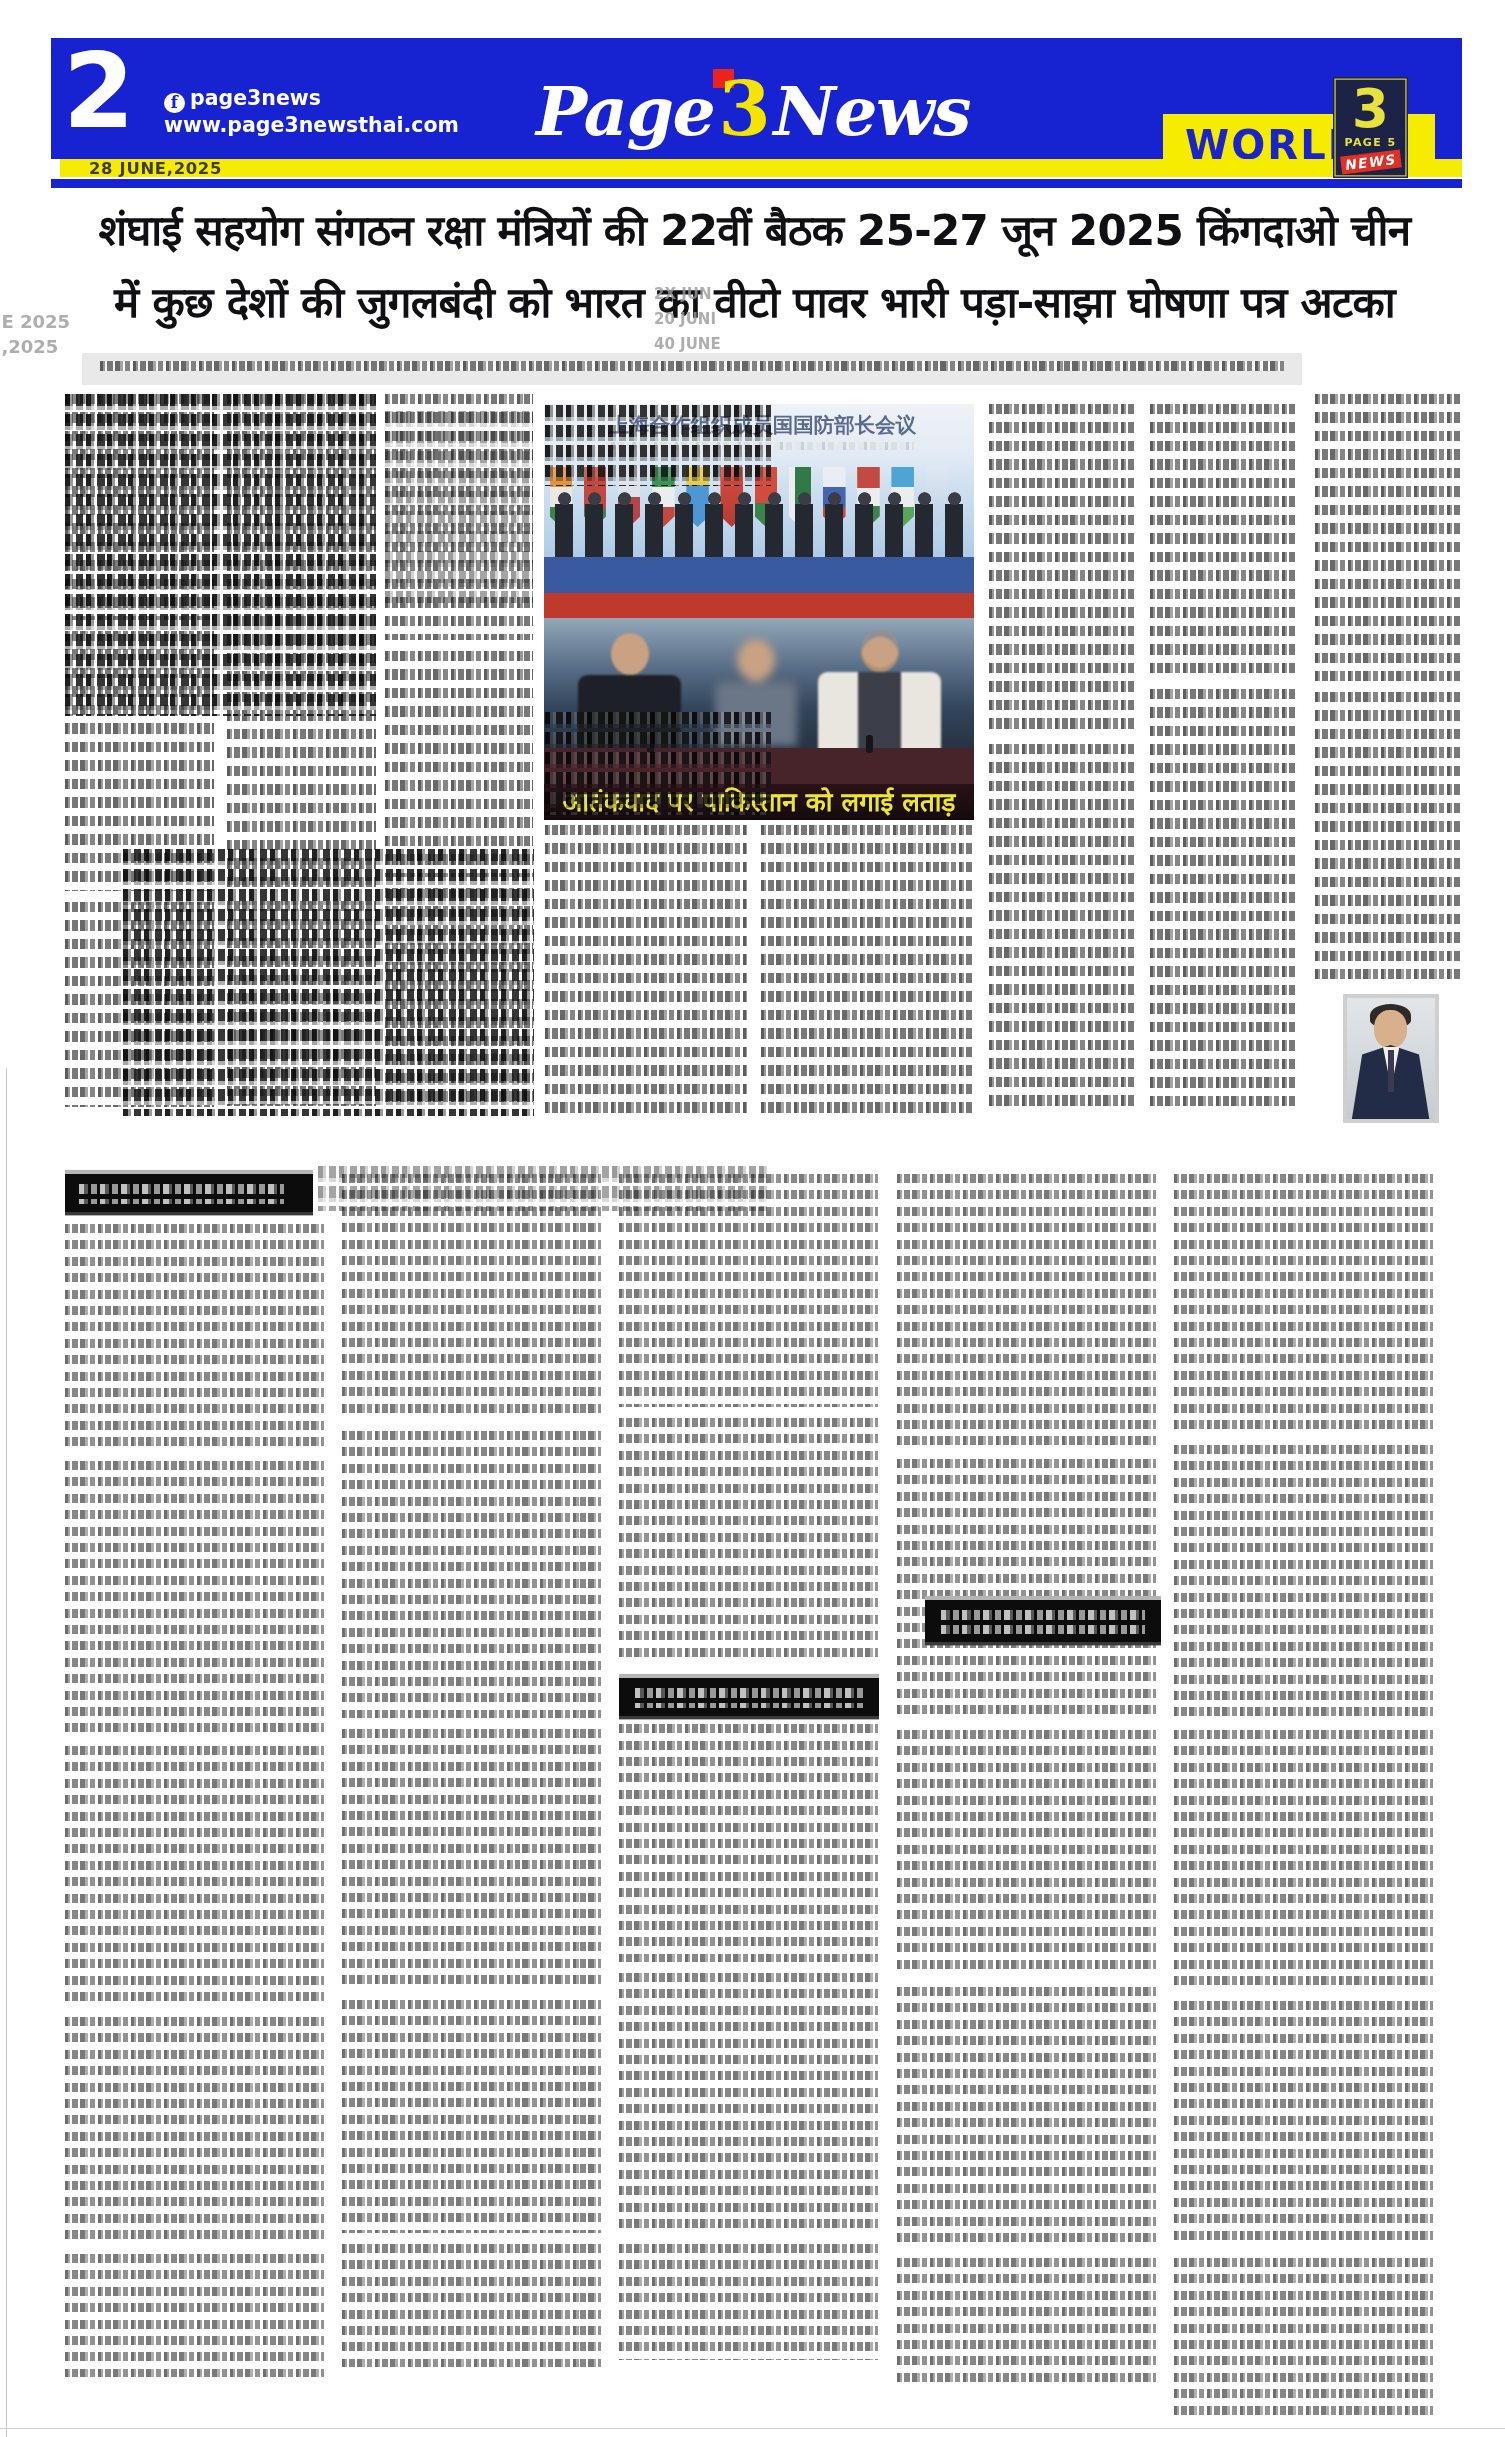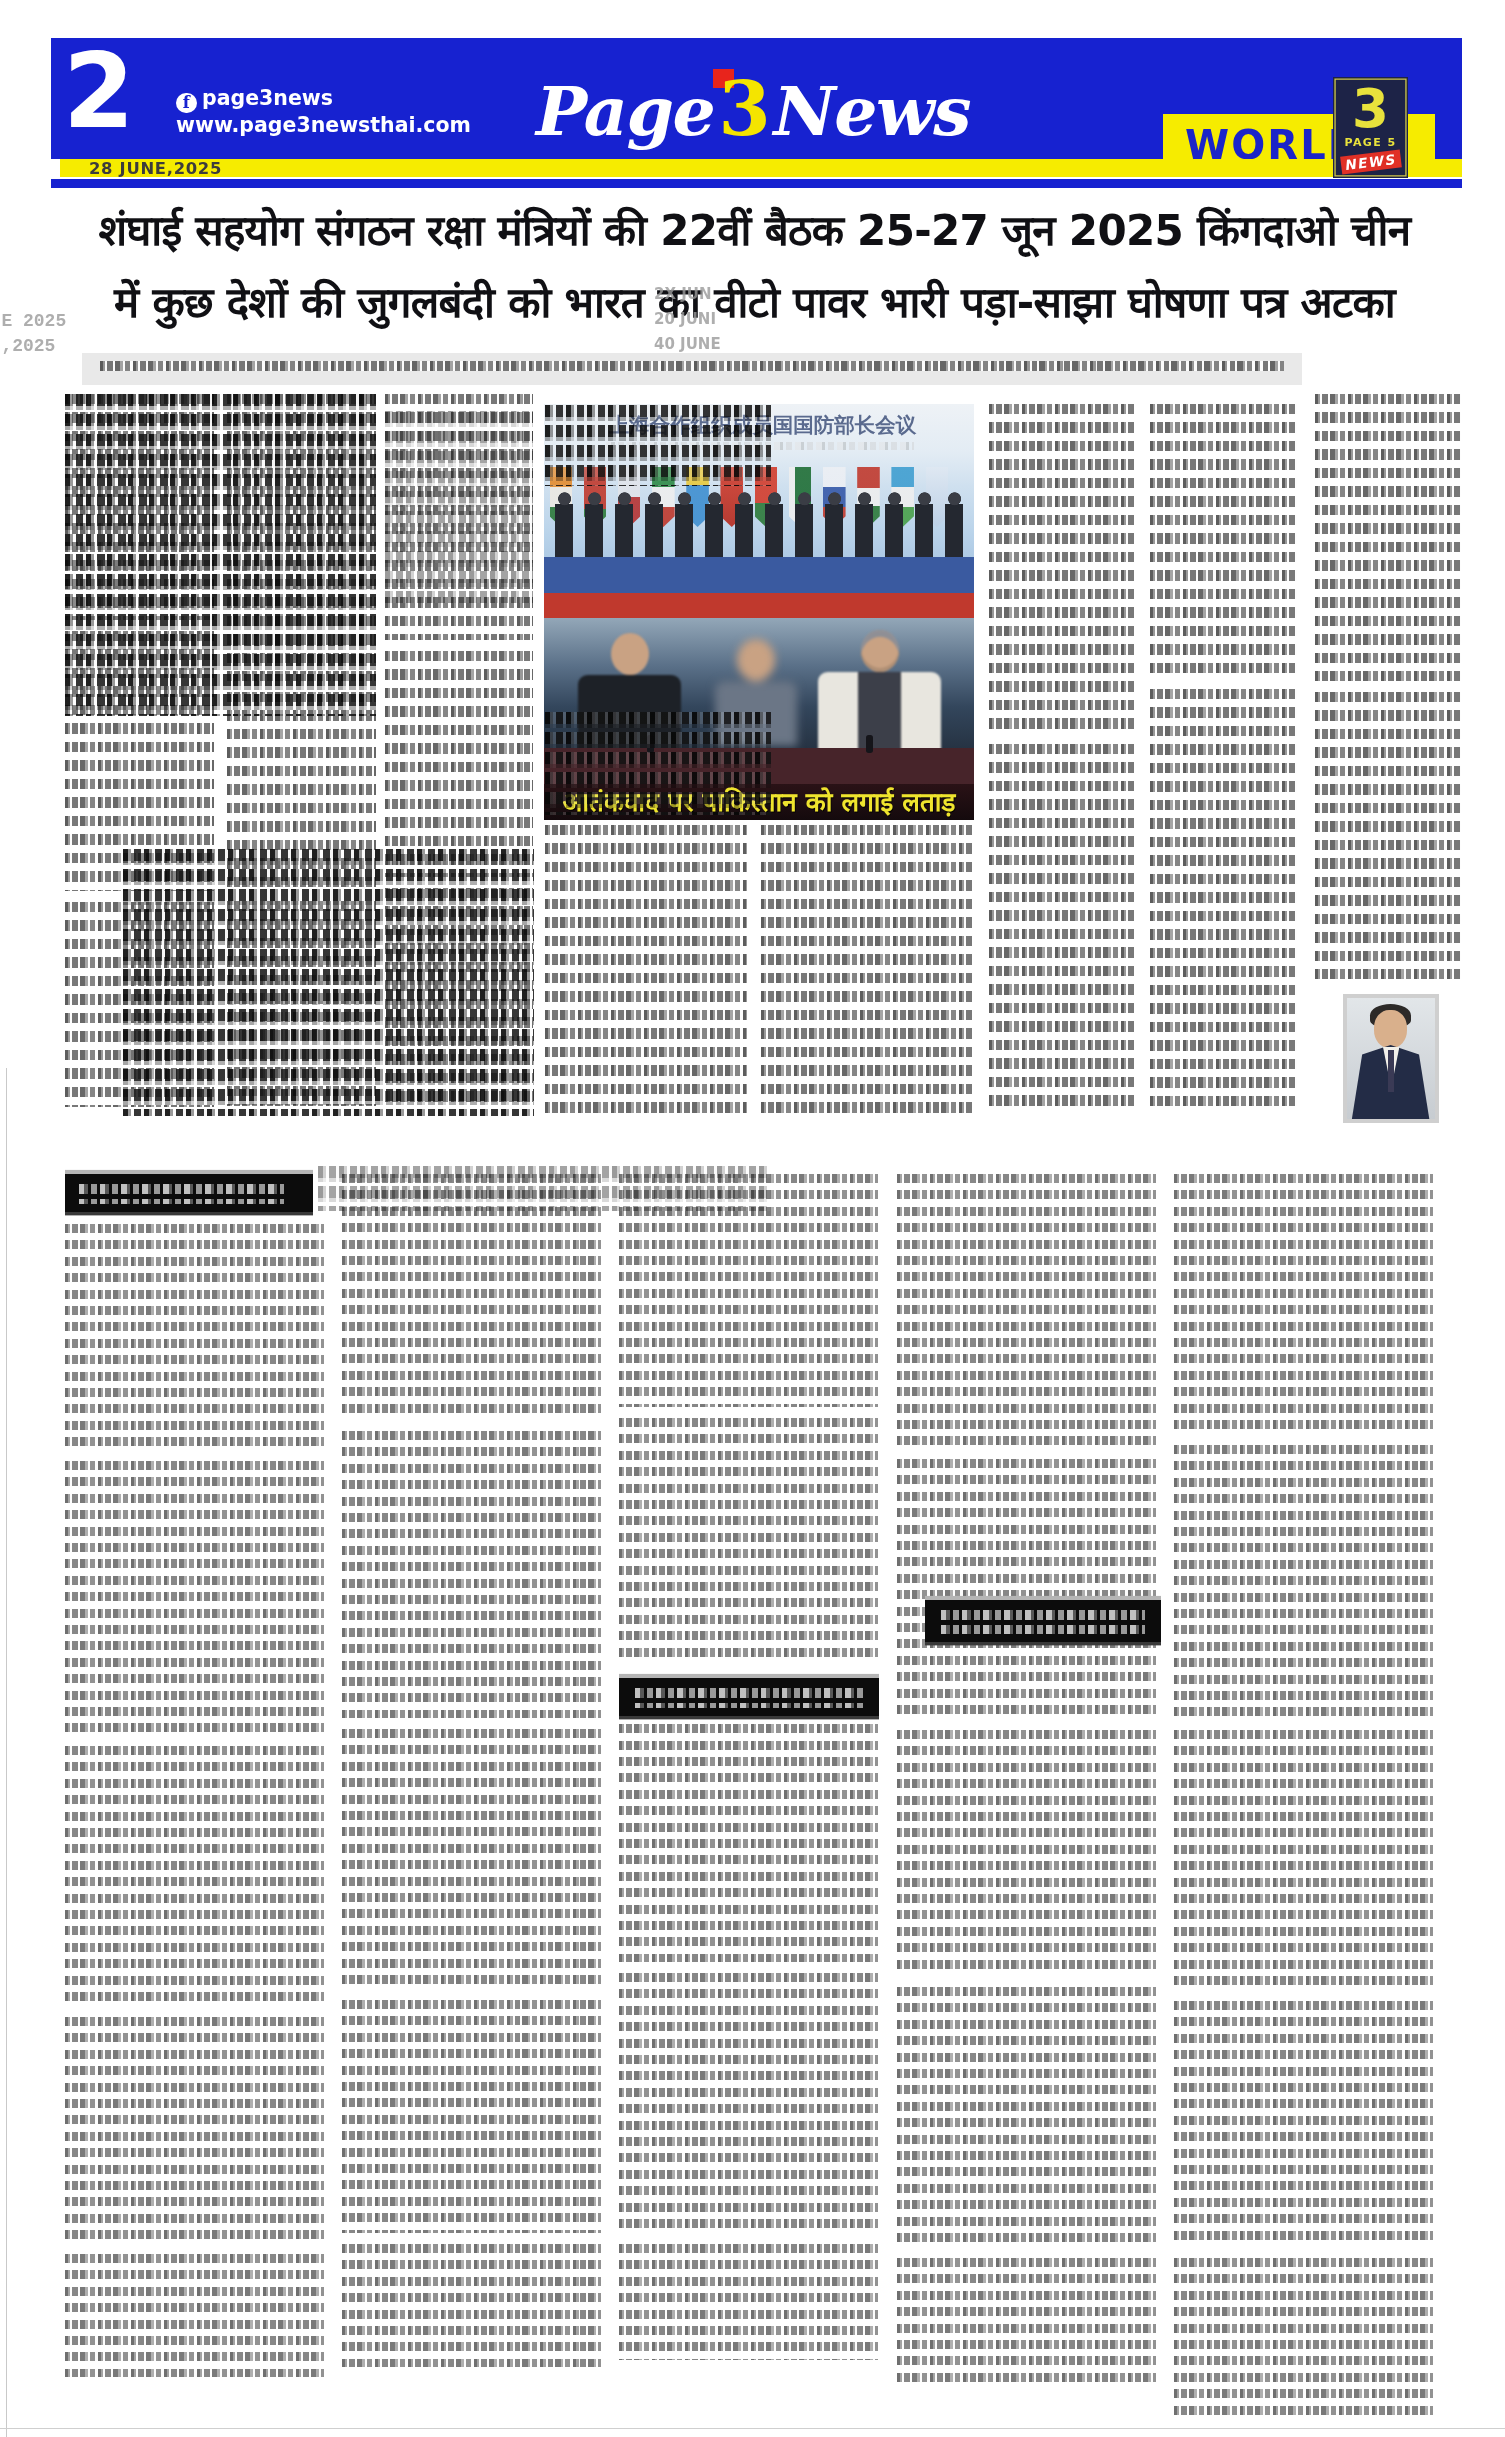--- a/index.html
+++ b/index.html
@@ -5,21 +5,21 @@
   html,body{margin:0;padding:0;background:#ffffff;}
   .page{position:relative;width:1506px;height:2438px;background:#fff;overflow:hidden;
         font-family:"DejaVu Sans",sans-serif;}
   
   .edge-left{position:absolute;left:5.5px;top:1068px;width:1.4px;height:1370px;background:#c9c9c9;}
   .edge-bottom{position:absolute;left:0;top:2428px;width:1506px;height:1.4px;background:#cfcfcf;}
 
   
   .head-blue{position:absolute;left:51px;top:38px;width:1411px;height:121px;background:#1722d0;}
   .pagenum{position:absolute;left:63px;top:33px;color:#fff;font-size:103px;font-weight:bold;line-height:116px;}
-  .social{position:absolute;left:176px;top:86px;color:#fff;font-weight:bold;font-size:20.5px;line-height:25px;}
+  .social{position:absolute;left:164px;top:86px;color:#fff;font-weight:bold;font-size:20.5px;line-height:25px;}
   .fb-icon{display:inline-block;width:20.5px;height:20.5px;border-radius:50%;background:#fff;color:#1722d0;
            text-align:center;font-size:16.4px;line-height:20.5px;font-family:"DejaVu Serif",serif;font-weight:bold;vertical-align:-2.7px;margin-right:5.5px;}
   .masthead{position:absolute;left:0;top:65px;width:1506px;text-align:center;
             font-family:"DejaVu Serif",serif;font-weight:bold;font-style:italic;color:#fff;font-size:68px;letter-spacing:-1.4px;}
   .mh-3wrap{position:relative;display:inline-block;margin:0 4.1px;}
   .mh-red{position:absolute;left:-5.5px;top:4.1px;width:20.5px;height:19px;background:#e8241c;}
   .mh-3{position:relative;color:#f4e400;font-style:normal;font-size:75px;}
   .date-strip{position:absolute;left:60px;top:159px;width:1402px;height:18px;background:#f6ec00;}
   .date-strip span{position:absolute;left:29px;top:0px;font-size:16.4px;font-weight:bold;color:#3c3c3c;filter:blur(0.5px);letter-spacing:0.7px;}
   .world-box{position:absolute;left:1163px;top:114px;width:272px;height:63px;background:#f6ec00;}
@@ -35,21 +35,21 @@
   
   .headline{position:absolute;left:48px;width:1413px;text-align:center;color:#101014;
             font-weight:bold;font-size:42px;white-space:nowrap;letter-spacing:-0.7px;}
   .hl1{top:200px;} .hl2{top:272px;}
   .subhead-strip{position:absolute;left:82px;top:353px;width:1220px;height:31.5px;background:#e9e9e9;}
   .subhead-strip .strip-line{position:absolute;left:18px;top:8.2px;width:1184px;height:15px;}
 
   
   .wm{position:absolute;color:#9a9a9a;font-weight:bold;opacity:.8;}
   .wm-center{left:654px;top:282px;font-size:15px;line-height:25px;filter:blur(0.4px);}
-  .wm-left{left:1.4px;top:309px;font-size:18px;line-height:25px;filter:blur(0.5px);font-family:Liberation Mono, monospace;}
+  .wm-left{left:1.4px;top:309px;font-size:18px;line-height:25px;filter:blur(0.5px);}
 
   
   .pt{background-image:repeating-linear-gradient(90deg,
         #4c4c4c 0 3.4px,#8e8e8e 3.4px 5.5px,#fdfdfd 5.5px 7.5px,
         #6a6a6a 7.5px 13px,#fdfdfd 13px 15px,
         #585858 15px 20.5px,#9c9c9c 20.5px 22.6px,#fdfdfd 22.6px 25px,
         #787878 25px 30px,#fdfdfd 30px 33px);
       -webkit-mask-image:repeating-linear-gradient(#000 0 9px,transparent 9px 16.4px);
               mask-image:repeating-linear-gradient(#000 0 9px,transparent 9px 16.4px);
       opacity:.8;}

